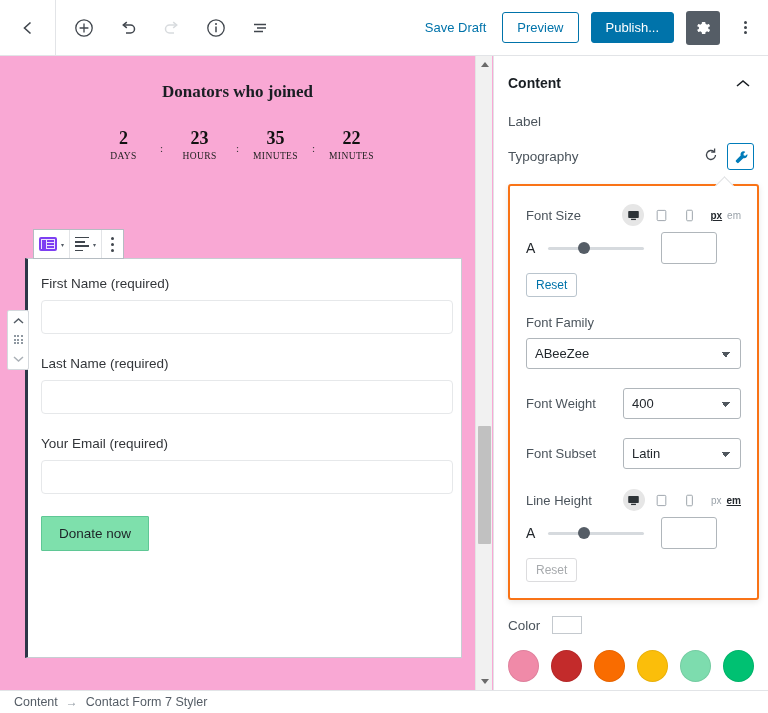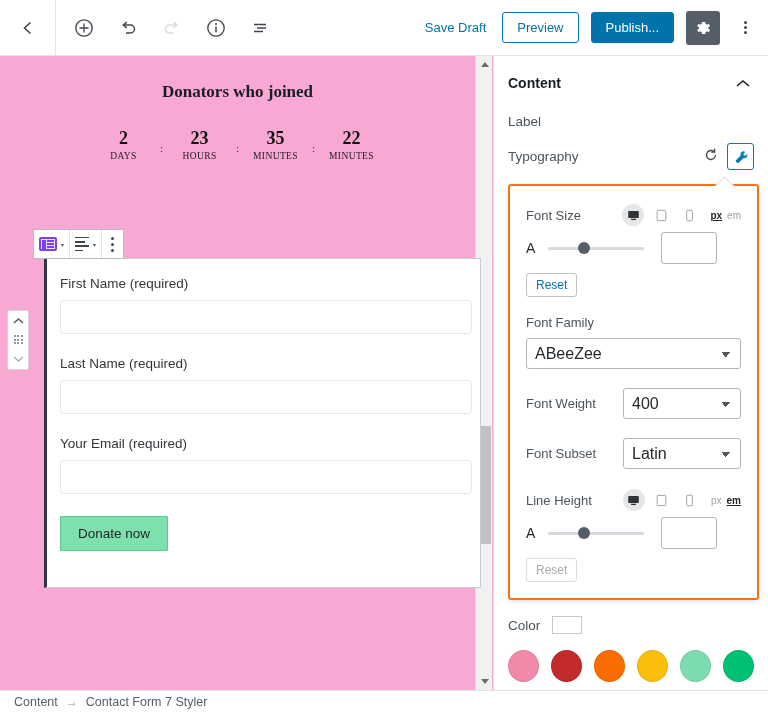--- a/index.html
+++ b/index.html
@@ -107,21 +107,21 @@
     border: 1px solid #d5d9dd; border-radius: 2px; background: #fff;
     display: flex; flex-direction: column; align-items: center; justify-content: space-around;
     z-index: 6;
   }
   .mv { cursor: pointer; display: flex; align-items: center; justify-content: center; width: 20px; height: 16px; }
   .drag-dots { display: grid; grid-template-columns: repeat(3, 2px); gap: 1.5px; }
   .drag-dots i { width: 2px; height: 2px; background: #8f98a1; display: block; }
 
   
   .cf7-block {
-    position: absolute; left: 44px; top: 176px; width: 437px; height: 330px;
+    position: absolute; left: 25px; top: 176px; width: 437px; height: 400px;
     border: 1px solid #c7cdd2; background: #fff;
     border-left: 3px solid #2d3748;
     z-index: 2;
   }
   .cf7-inner { padding: 17px 13px 0 13px; }
   .field-label {
     font-size: 13.5px; color: #33363a; margin-bottom: 9px;
   }
   .field-input {
     width: 412px; height: 34px; border: 1px solid #e6e8ea; border-radius: 4px;
@@ -224,21 +224,21 @@
     margin-top: 9px; font-size: 12px; color: #0073aa; background: #fff;
     border: 1px solid #b9c4cd; border-radius: 3px; padding: 4px 9px; cursor: pointer;
     font-family: inherit;
   }
   .reset-btn.disabled { color: #a7aaad; border-color: #dcdcde; cursor: default; }
 
   .pop-group { margin-top: 18px; }
   .pop-group-lab { font-size: 13px; color: #4b545c; margin-bottom: 8px; }
   .select-full, .select-half {
     height: 31px; border: 1px solid #b0b6bb; border-radius: 3px; background: #fff;
-    font-family: inherit; font-size: 16px; color: #23282d; padding: 0 8px;
+    font-family: inherit; font-size: 13px; color: #23282d; padding: 0 8px;
     appearance: none; -webkit-appearance: none; cursor: pointer;
     background-image: linear-gradient(45deg, transparent 50%, #50575e 50%), linear-gradient(135deg, #50575e 50%, transparent 50%);
     background-position: calc(100% - 14px) 13px, calc(100% - 9px) 13px;
     background-size: 5px 5px, 5px 5px; background-repeat: no-repeat;
   }
   .select-full { width: 100%; }
   .select-half { width: 118px; }
   .inline-row { display: flex; align-items: center; justify-content: space-between; margin-top: 19px; }
 
   .color-section { padding: 16px 14px 0 14px; }

